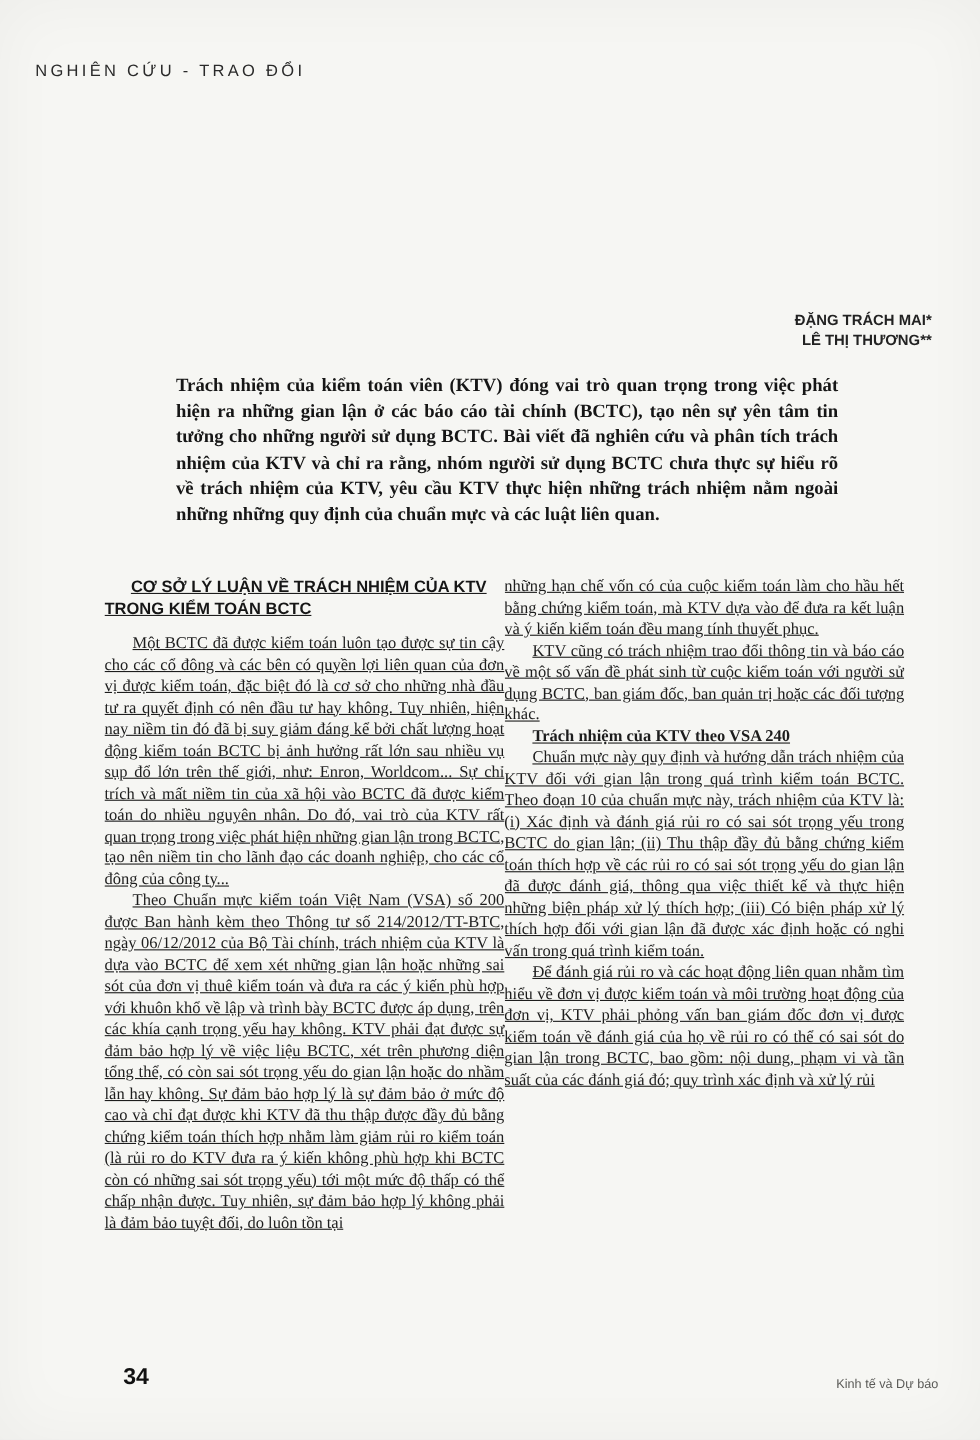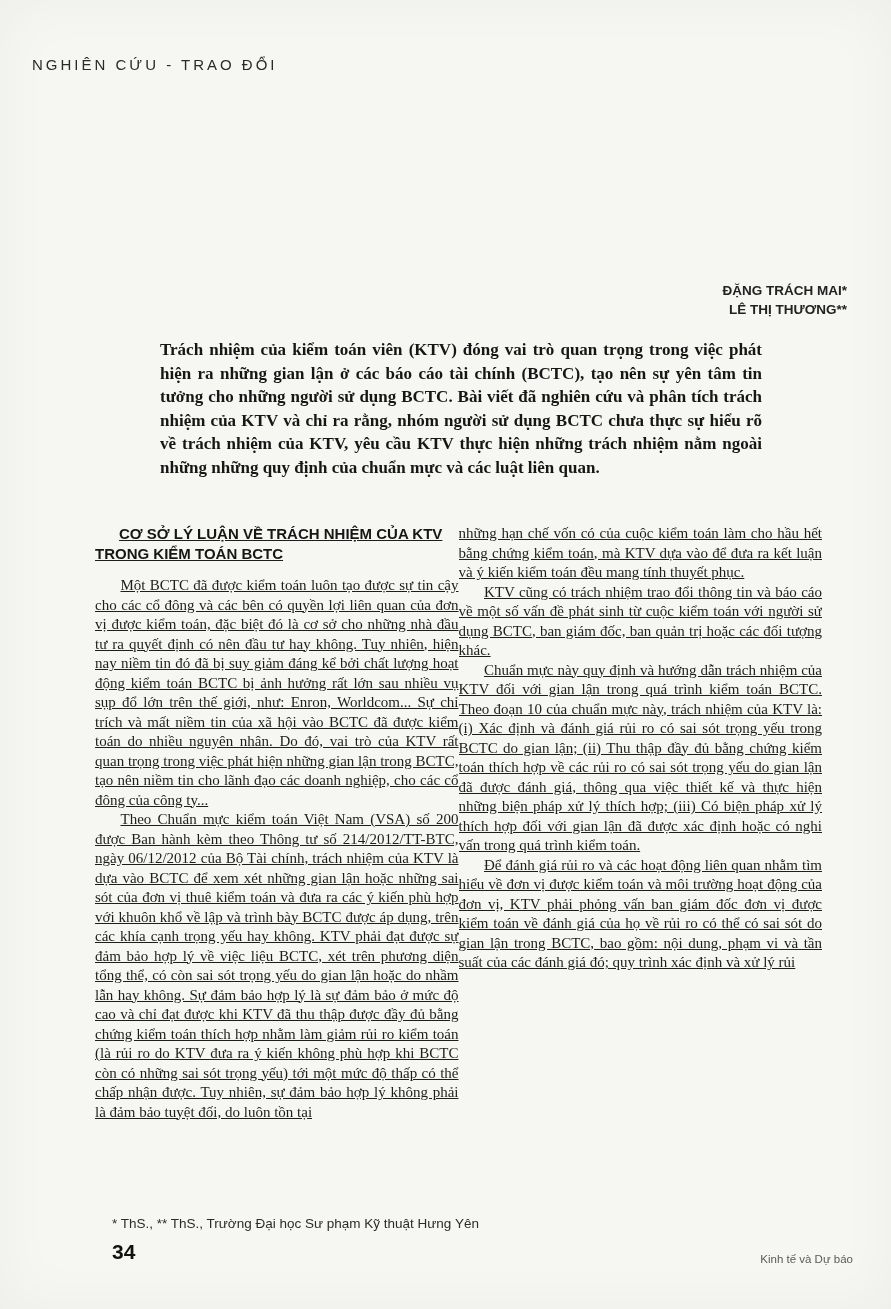--- a/index.html
+++ b/index.html
@@ -146,24 +146,24 @@
 
   <div class="columns">
     <div class="column">
         <div class="block section-heading">CƠ SỞ LÝ LUẬN VỀ TRÁCH NHIỆM CỦA KTV TRONG KIỂM TOÁN BCTC</div>
         <div class="block paragraph">Một BCTC đã được kiểm toán luôn tạo được sự tin cậy cho các cổ đông và các bên có quyền lợi liên quan của đơn vị được kiểm toán, đặc biệt đó là cơ sở cho những nhà đầu tư ra quyết định có nên đầu tư hay không. Tuy nhiên, hiện nay niềm tin đó đã bị suy giảm đáng kể bởi chất lượng hoạt động kiểm toán BCTC bị ảnh hưởng rất lớn sau nhiều vụ sụp đổ lớn trên thế giới, như: Enron, Worldcom... Sự chỉ trích và mất niềm tin của xã hội vào BCTC đã được kiểm toán do nhiều nguyên nhân. Do đó, vai trò của KTV rất quan trọng trong việc phát hiện những gian lận trong BCTC, tạo nên niềm tin cho lãnh đạo các doanh nghiệp, cho các cổ đông của công ty...</div>
         <div class="block paragraph">Theo Chuẩn mực kiểm toán Việt Nam (VSA) số 200 được Ban hành kèm theo Thông tư số 214/2012/TT-BTC, ngày 06/12/2012 của Bộ Tài chính, trách nhiệm của KTV là dựa vào BCTC để xem xét những gian lận hoặc những sai sót của đơn vị thuê kiểm toán và đưa ra các ý kiến phù hợp với khuôn khổ về lập và trình bày BCTC được áp dụng, trên các khía cạnh trọng yếu hay không. KTV phải đạt được sự đảm bảo hợp lý về việc liệu BCTC, xét trên phương diện tổng thể, có còn sai sót trọng yếu do gian lận hoặc do nhầm lẫn hay không. Sự đảm bảo hợp lý là sự đảm bảo ở mức độ cao và chỉ đạt được khi KTV đã thu thập được đầy đủ bằng chứng kiểm toán thích hợp nhằm làm giảm rủi ro kiểm toán (là rủi ro do KTV đưa ra ý kiến không phù hợp khi BCTC còn có những sai sót trọng yếu) tới một mức độ thấp có thể chấp nhận được. Tuy nhiên, sự đảm bảo hợp lý không phải là đảm bảo tuyệt đối, do luôn tồn tại</div>
       </div>
     <div class="column">
         <div class="block paragraph-continuation">những hạn chế vốn có của cuộc kiểm toán làm cho hầu hết bằng chứng kiểm toán, mà KTV dựa vào để đưa ra kết luận và ý kiến kiểm toán đều mang tính thuyết phục.</div>
         <div class="block paragraph">KTV cũng có trách nhiệm trao đổi thông tin và báo cáo về một số vấn đề phát sinh từ cuộc kiểm toán với người sử dụng BCTC, ban giám đốc, ban quản trị hoặc các đối tượng khác.</div>
+        <div class="block subhead">Trách nhiệm của KTV theo VSA 240</div>
         <div class="block paragraph">Chuẩn mực này quy định và hướng dẫn trách nhiệm của KTV đối với gian lận trong quá trình kiểm toán BCTC. Theo đoạn 10 của chuẩn mực này, trách nhiệm của KTV là: (i) Xác định và đánh giá rủi ro có sai sót trọng yếu trong BCTC do gian lận; (ii) Thu thập đầy đủ bằng chứng kiểm toán thích hợp về các rủi ro có sai sót trọng yếu do gian lận đã được đánh giá, thông qua việc thiết kế và thực hiện những biện pháp xử lý thích hợp; (iii) Có biện pháp xử lý thích hợp đối với gian lận đã được xác định hoặc có nghi vấn trong quá trình kiểm toán.</div>
         <div class="block paragraph">Để đánh giá rủi ro và các hoạt động liên quan nhằm tìm hiểu về đơn vị được kiểm toán và môi trường hoạt động của đơn vị, KTV phải phỏng vấn ban giám đốc đơn vị được kiểm toán về đánh giá của họ về rủi ro có thể có sai sót do gian lận trong BCTC, bao gồm: nội dung, phạm vi và tần suất của các đánh giá đó; quy trình xác định và xử lý rủi</div>
       </div>
   </div>
 
-  <div class="footnote">* ThS., ** ThS., Trường Đại học Sư phạm Kỹ thuật Hưng Yên</div>
 
   <div class="page-number">34</div>
 
   <div class="journal-name">Kinh tế và Dự báo</div>
 
 </div>
 
 </body></html>

